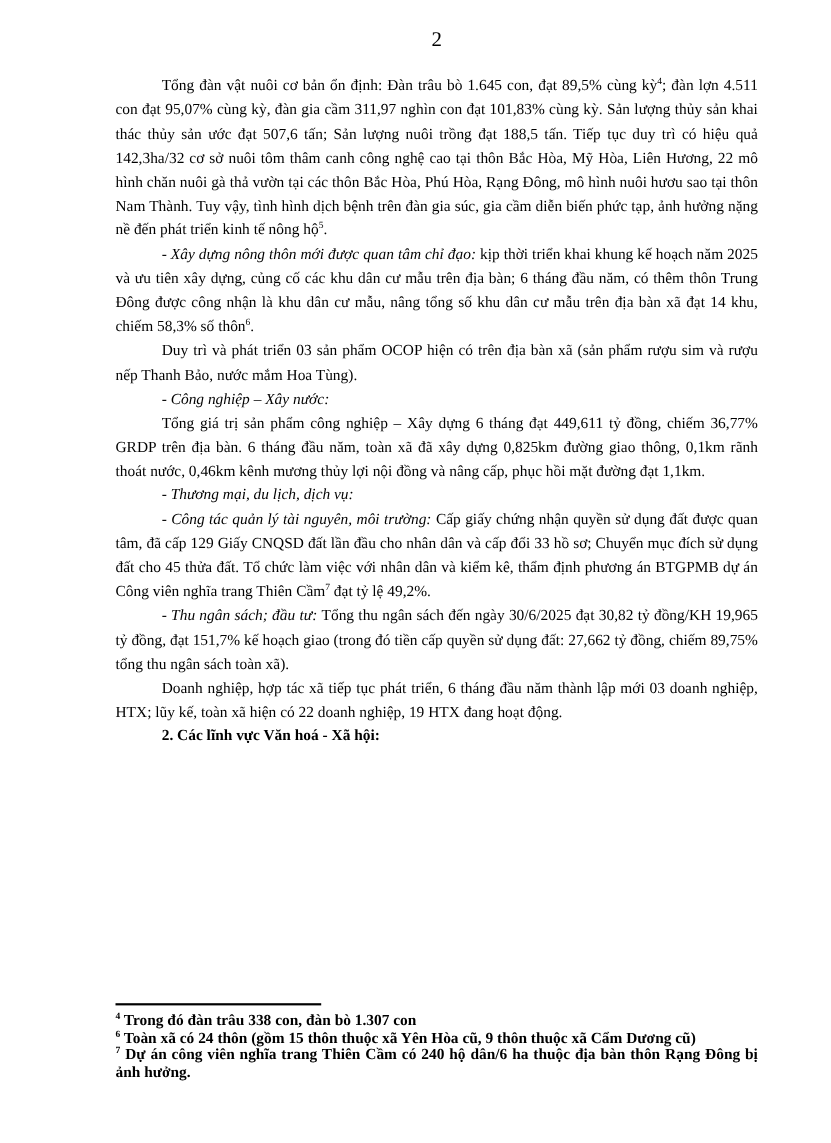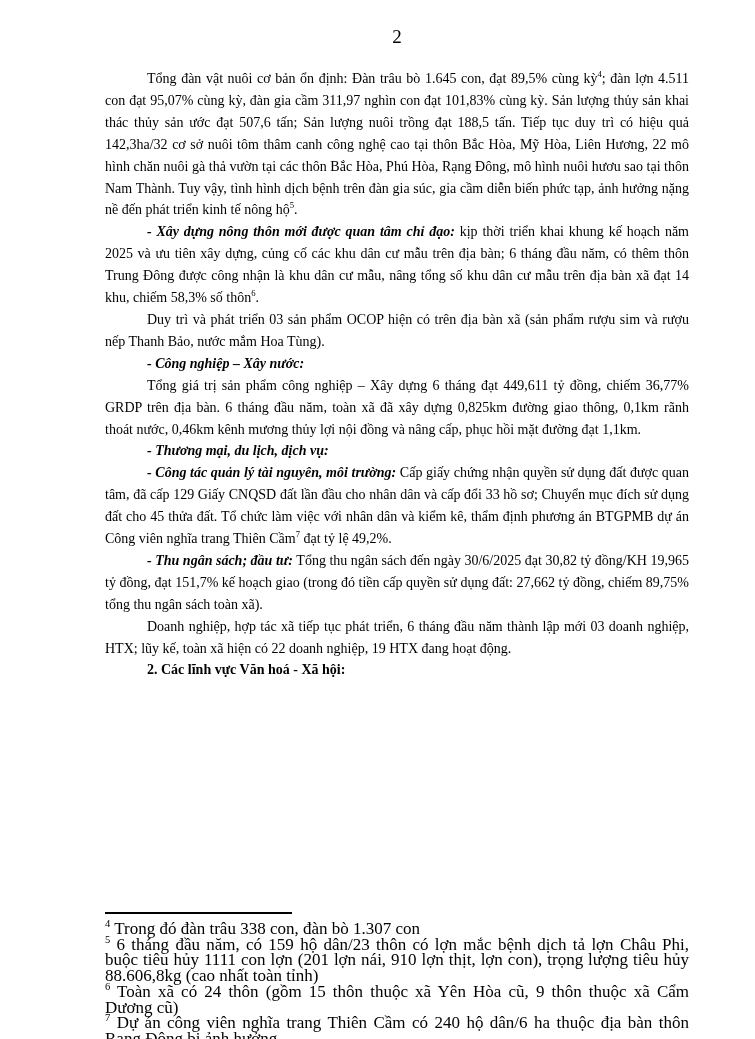--- a/index.html
+++ b/index.html
@@ -30,43 +30,44 @@
   }
   .doc-body p {
     margin: 0;
     font-size: 14px;
     line-height: 21.9px;
     text-align: justify;
     text-indent: 42px;
   }
   .seg-normal { font-style: normal; font-weight: normal; }
   .seg-bold { font-weight: bold; }
-  .seg-bold-italic { font-weight: bold; font-style: italic; }
+  .seg-bold-italic { font-weight: normal; font-style: italic; }
   .doc-body sup, .footnotes sup {
     font-size: 62%;
     line-height: 0;
     vertical-align: super;
   }
   .footer {
     position: absolute;
     left: 105px;
     top: 912px;
     width: 584px;
   }
   .fn-separator {
     width: 187px;
     height: 0;
     border: none;
     border-top: 2px solid #000000;
     margin: 0 0 7px 0;
   }
   .footnotes div {
-    font-size: 17px;
+    font-size: 14px;
     line-height: 15.7px;
     text-align: justify;
+    font-weight: bold;
   }
 </style>
 </head>
 <body>
 
 <div class="sheet">
   <div class="content">
     <div class="page-num">2</div>
     <div class="doc-body">
         <p><span class="seg-normal">Tổng đàn vật nuôi cơ bản ổn định: Đàn trâu bò 1.645 con, đạt 89,5% cùng kỳ</span><sup>4</sup><span class="seg-normal">; đàn lợn 4.511 con đạt 95,07% cùng kỳ, đàn gia cầm 311,97 nghìn con đạt 101,83% cùng kỳ. Sản lượng thủy sản khai thác thủy sản ước đạt 507,6 tấn; Sản lượng nuôi trồng đạt 188,5 tấn. Tiếp tục duy trì có hiệu quả 142,3ha/32 cơ sở nuôi tôm thâm canh công nghệ cao tại thôn Bắc Hòa, Mỹ Hòa, Liên Hương, 22 mô hình chăn nuôi gà thả vườn tại các thôn Bắc Hòa, Phú Hòa, Rạng Đông, mô hình nuôi hươu sao tại thôn Nam Thành. Tuy vậy, tình hình dịch bệnh trên đàn gia súc, gia cầm diễn biến phức tạp, ảnh hưởng nặng nề đến phát triển kinh tế nông hộ</span><sup>5</sup><span class="seg-normal">.</span></p>
@@ -78,18 +79,17 @@
         <p><span class="seg-bold-italic">- Công tác quản lý tài nguyên, môi trường: </span><span class="seg-normal">Cấp giấy chứng nhận quyền sử dụng đất được quan tâm, đã cấp 129 Giấy CNQSD đất lần đầu cho nhân dân và cấp đổi 33 hồ sơ; Chuyển mục đích sử dụng đất cho 45 thửa đất. Tổ chức làm việc với nhân dân và kiểm kê, thẩm định phương án BTGPMB dự án Công viên nghĩa trang Thiên Cầm</span><sup>7</sup><span class="seg-normal"> đạt tỷ lệ 49,2%.</span></p>
         <p><span class="seg-bold-italic">- Thu ngân sách; đầu tư: </span><span class="seg-normal">Tổng thu ngân sách đến ngày 30/6/2025 đạt 30,82 tỷ đồng/KH 19,965 tỷ đồng, đạt 151,7% kế hoạch giao (trong đó tiền cấp quyền sử dụng đất: 27,662 tỷ đồng, chiếm 89,75% tổng thu ngân sách toàn xã).</span></p>
         <p><span class="seg-normal">Doanh nghiệp, hợp tác xã tiếp tục phát triển, 6 tháng đầu năm thành lập mới 03 doanh nghiệp, HTX; lũy kế, toàn xã hiện có 22 doanh nghiệp, 19 HTX đang hoạt động.</span></p>
         <p><span class="seg-bold">2. Các lĩnh vực Văn hoá - Xã hội:</span></p>
       </div>
   </div>
   <div class="footer">
     <hr class="fn-separator">
     <div class="footnotes">
         <div><sup>4</sup><span> Trong đó đàn trâu 338 con, đàn bò 1.307 con</span></div>
-        <div><sup>5</sup><span> 6 tháng đầu năm, có 159 hộ dân/23 thôn có lợn mắc bệnh dịch tả lợn Châu Phi, buộc tiêu hủy 1111 con lợn (201 lợn nái, 910 lợn thịt, lợn con), trọng lượng tiêu hủy 88.606,8kg (cao nhất toàn tỉnh)</span></div>
         <div><sup>6</sup><span> Toàn xã có 24 thôn (gồm 15 thôn thuộc xã Yên Hòa cũ, 9 thôn thuộc xã Cẩm Dương cũ)</span></div>
         <div><sup>7</sup><span> Dự án công viên nghĩa trang Thiên Cầm có 240 hộ dân/6 ha thuộc địa bàn thôn Rạng Đông bị ảnh hưởng.</span></div>
       </div>
   </div>
 </div>
 
 </body></html>

